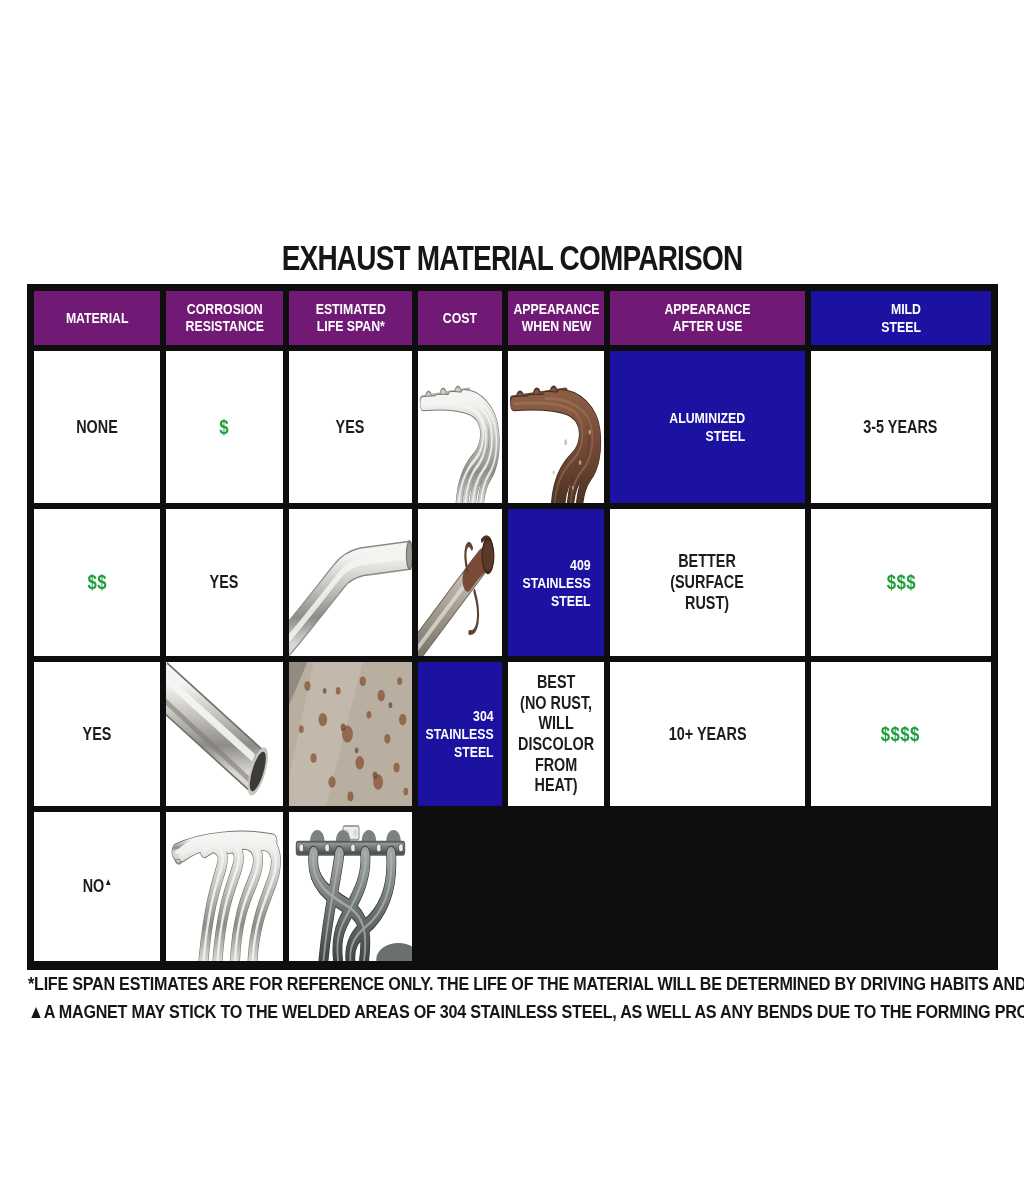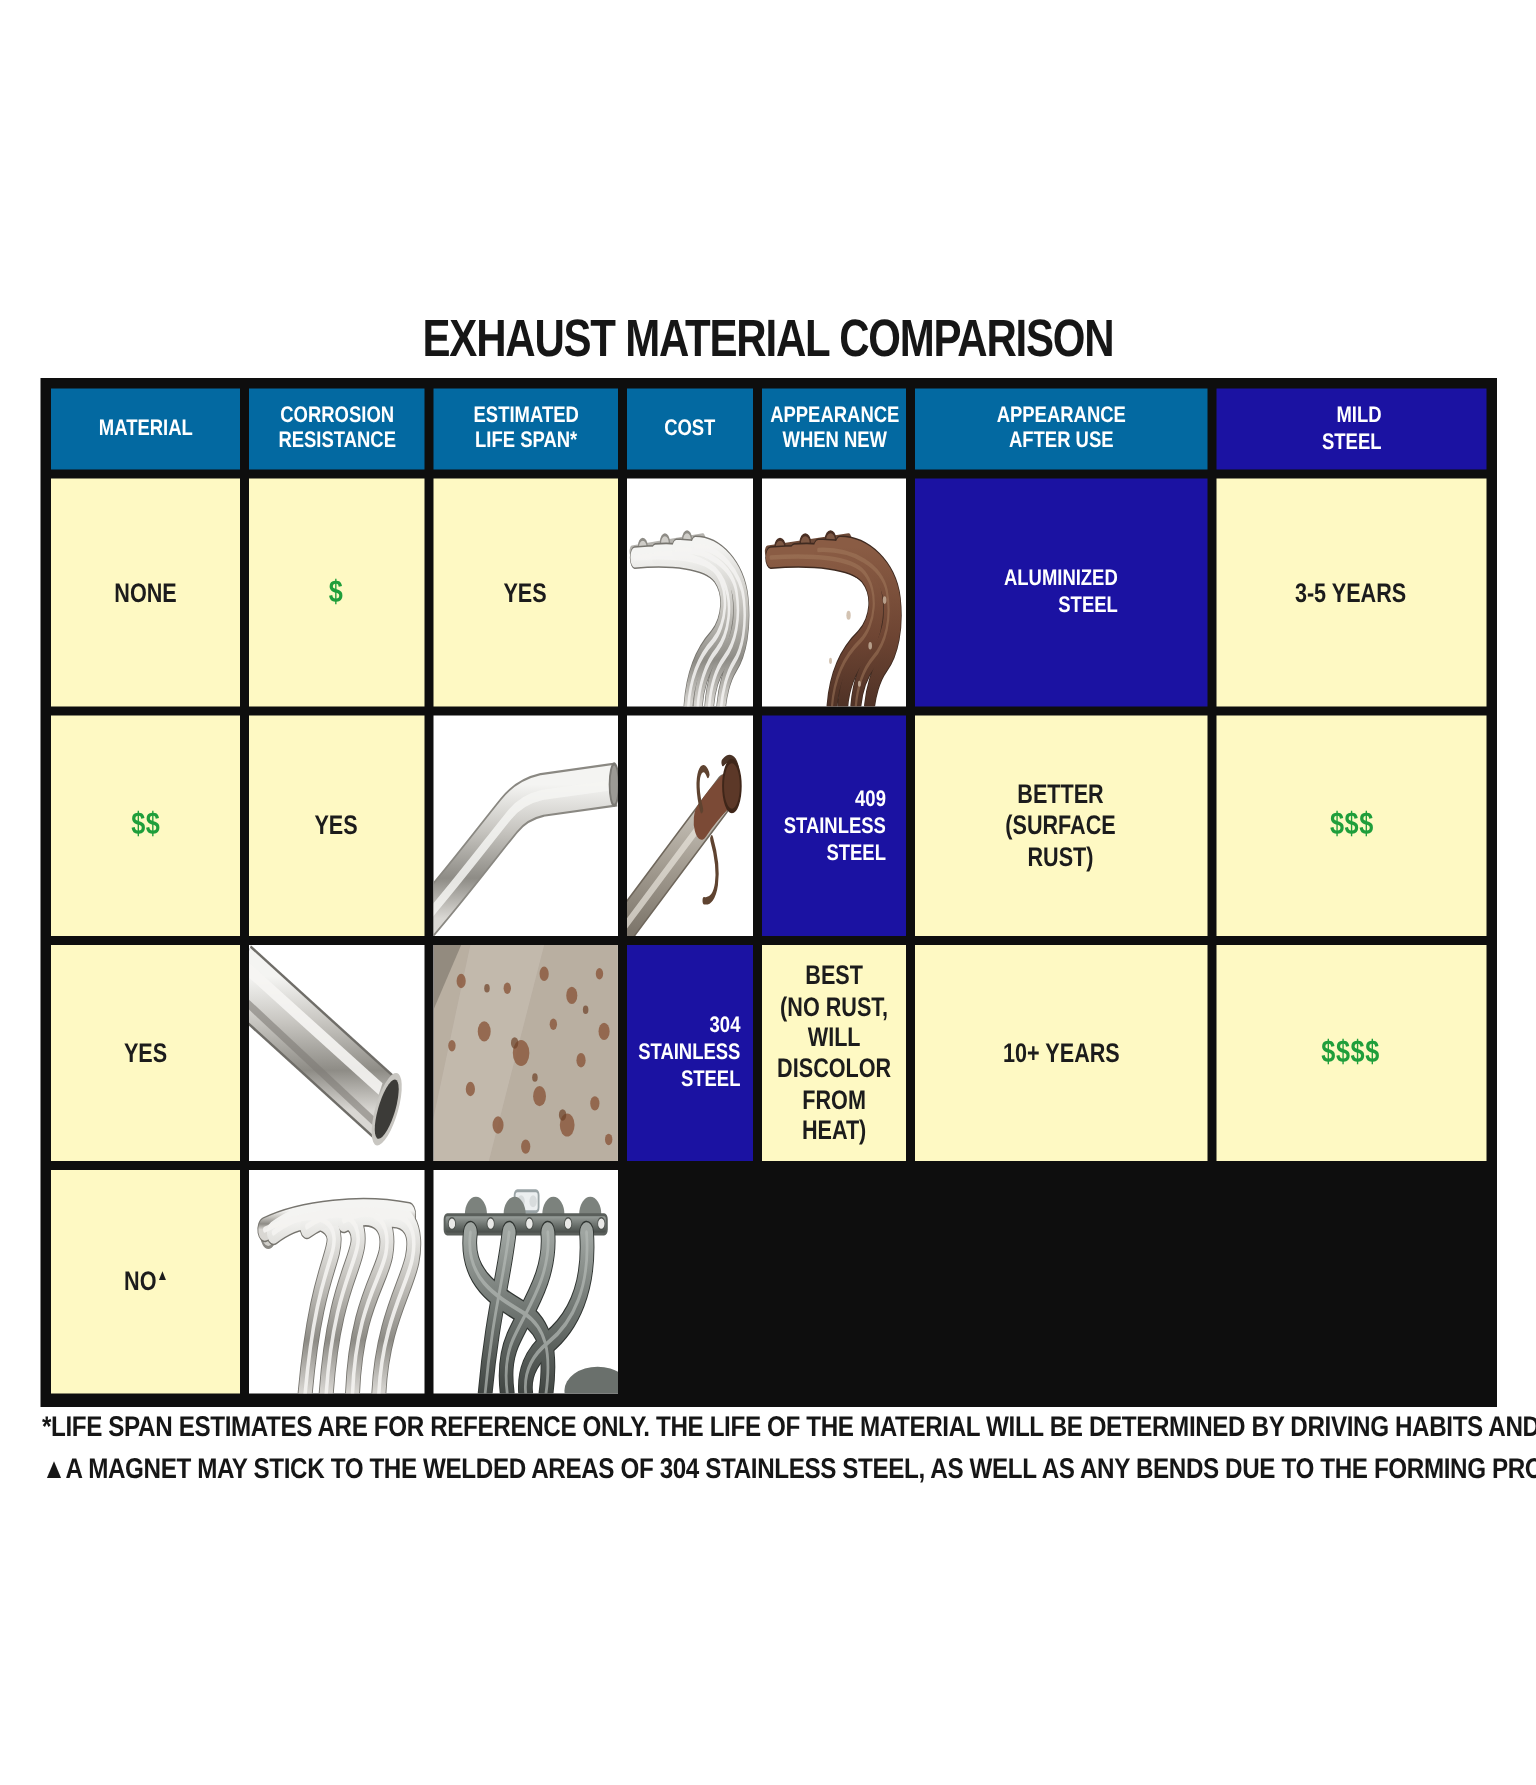--- a/index.html
+++ b/index.html
@@ -1,33 +1,33 @@
 <!DOCTYPE html>
 <html><head>
 <meta charset="utf-8">
 <style>
   html,body{margin:0;padding:0;background:#ffffff;}
   body{width:1024px;height:1190px;font-family:"Liberation Sans",sans-serif;-webkit-font-smoothing:antialiased;}
-  .canvas{position:relative;width:1024px;height:1010px;background:#ffffff;overflow:hidden;}
+  .canvas{position:relative;width:1024px;height:1010px;background:#ffffff;overflow:hidden;margin-top:32px;}
 
   .title{position:absolute;top:206px;left:0;width:1024px;text-align:center;
          font-size:35px;font-weight:bold;color:#161616;letter-spacing:-1px;
          transform:scaleX(.8);transform-origin:50% 50%;white-space:nowrap;}
 
   .grid{position:absolute;left:27px;top:252px;width:971px;height:686px;
         background:#0e0e0e;display:grid;box-sizing:border-box;
         grid-template-columns:127fr 118fr 124fr 85fr 97fr 196fr 182fr;
         grid-template-rows:54px 152px 147px 144px 149px;
         gap:6px;padding:7px;}
   .cell{display:flex;align-items:center;justify-content:center;text-align:center;overflow:hidden;}
-  .th{background:#0369a1;color:#ffffff;}
+  .th{background:#701a75;color:#ffffff;}
   .th .t{font-size:15px;font-weight:bold;line-height:1.12;white-space:pre-line;transform:scaleX(.82);}
   .mat{background:#1b12a2;color:#ffffff;text-align:right;}
   .mat .t{font-size:15px;font-weight:bold;line-height:1.2;white-space:pre-line;transform:scaleX(.82);}
-  .val{background:#fef9c3;color:#1c1c1c;}
+  .val{background:#ffffff;color:#1c1c1c;}
   .val .t{font-size:18px;font-weight:bold;line-height:1.15;white-space:pre-line;transform:scaleX(.8);}
   .cost .t{color:#1f9e3b;font-size:21px;letter-spacing:.5px;}
   .mk{font-size:10px;vertical-align:super;line-height:0;}
   .photo{background:#ffffff;}
   .photo svg{width:100%;height:100%;display:block;}
 
   .notes{position:absolute;left:28px;top:941px;width:990px;color:#161616;}
   .notes p{margin:0 0 6px 0;font-size:19px;font-weight:bold;letter-spacing:-.3px;
            transform:scaleX(.85);transform-origin:0 50%;white-space:nowrap;}
   .defs{position:absolute;width:0;height:0;overflow:hidden;}

